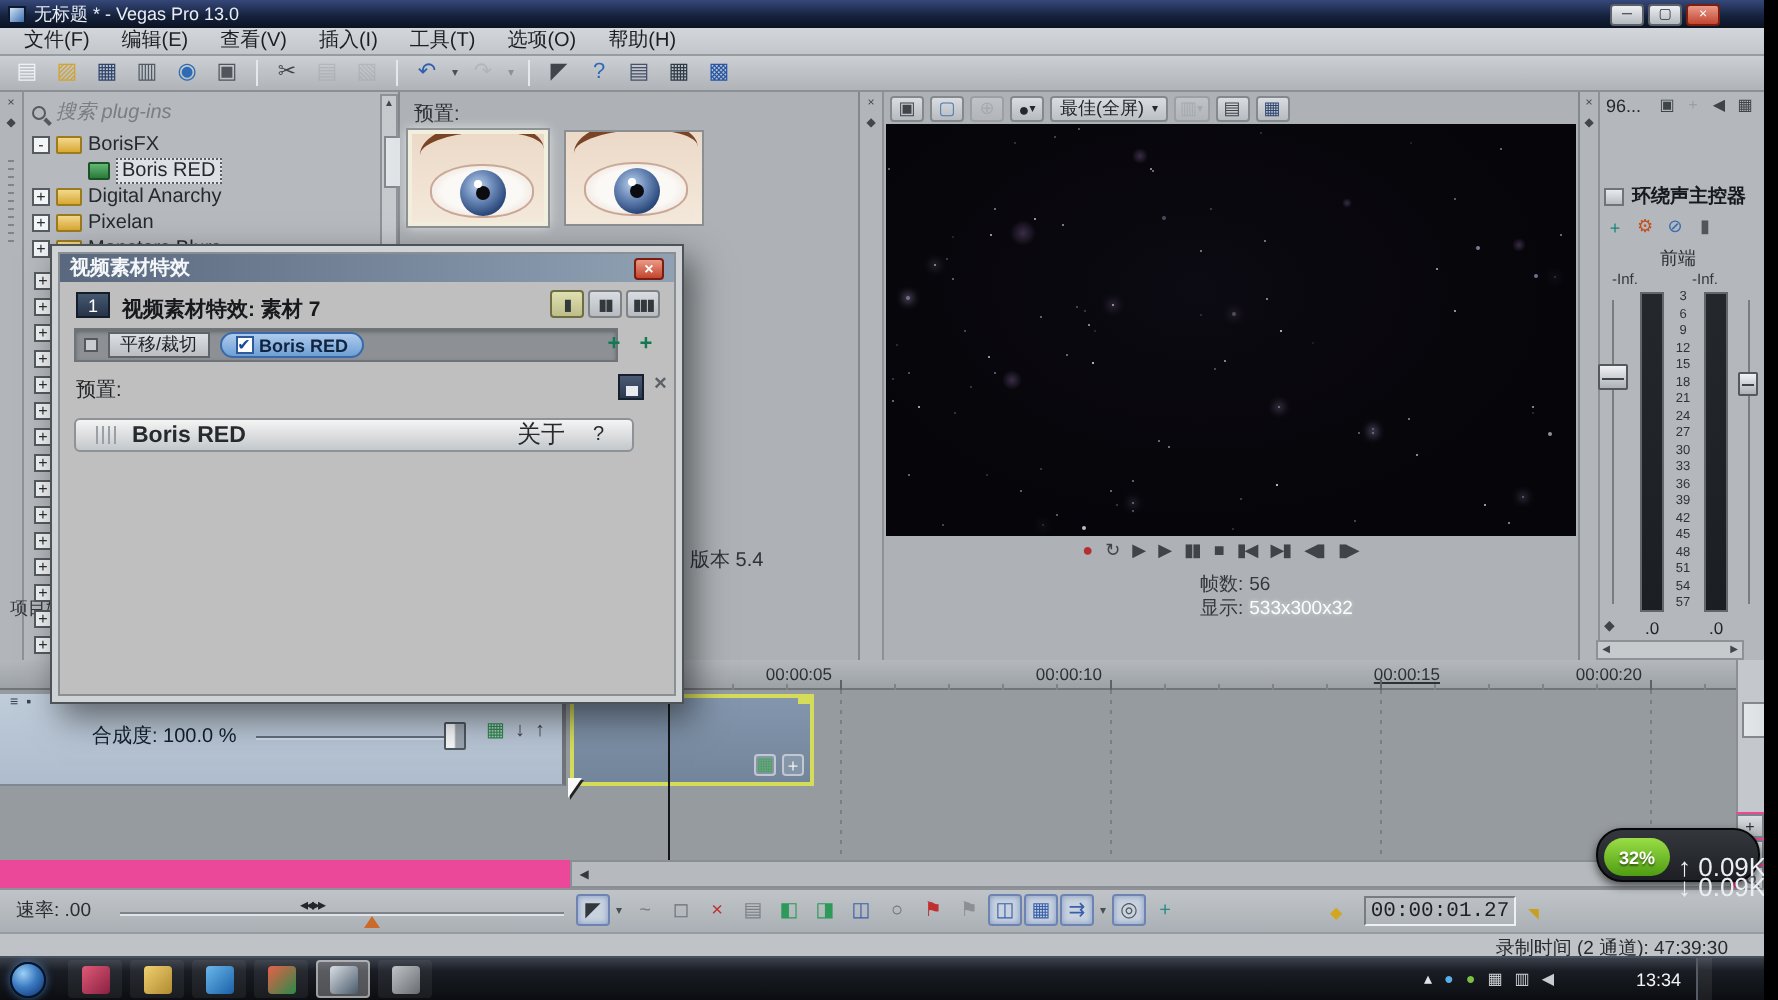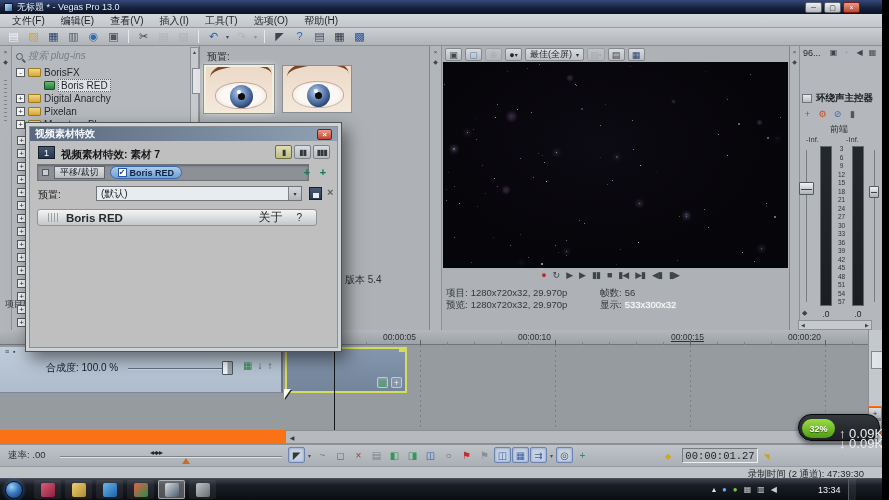--- a/index.html
+++ b/index.html
@@ -94,21 +94,21 @@
   .fader-line{position:absolute;width:1px;background:#787d82}
   .fader-handle{position:absolute;background:linear-gradient(#f0f2f4,#aeb2b6);border:1px solid #54595e;border-radius:1px}
   .fader-handle::after{content:"";position:absolute;left:1px;right:1px;top:50%;height:1px;background:#3f444a}
   .mixer-lock{position:absolute;left:12px;top:263px;font-size:7px;color:#3f444a}
   .fader-val{position:absolute;top:263px;font-size:8.5px;color:#202429;width:14px;text-align:center}
   .mixer-hscroll{position:absolute;left:8px;top:274px;width:74px;height:10px;background:#c6cacd;border:1px solid #8e9296;display:flex;align-items:center}
   .mixer-hscroll .arr{font-size:5px;color:#41464b;width:8px;text-align:center}
   .mixer-hscroll .thumb{width:26px;height:6px;background:linear-gradient(#e3e6e9,#b9bdc1);border:1px solid #83888d}
 
   
-  .timeline{position:absolute;left:0;top:330px;width:882px;height:114px;background:#f97316}
+  .timeline{position:absolute;left:0;top:330px;width:882px;height:114px;background:#ec4899}
   .ruler{position:absolute;left:0;top:0;width:868px;height:15px;background:linear-gradient(#b4b8bc,#9da2a7);border-bottom:1px solid #70757a}
   .ruler-label{position:absolute;top:2px;width:60px;text-align:right;font-size:8.5px;color:#2c3136}
   .ruler-tick{position:absolute;top:10px;width:1px;height:5px;background:#5e6368}
   .ruler-minor{position:absolute;top:12px;width:1px;height:3px;background:#7e8388}
   .track-area{position:absolute;left:0;top:15px;width:868px;height:85px;background:#969ba0;overflow:hidden}
   .grid-line{position:absolute;top:0;width:1px;height:85px;background:repeating-linear-gradient(#6d7277 0 2px,transparent 2px 5px);opacity:.7}
   .track-header{position:absolute;left:0;top:2px;width:283px;height:46px;background:linear-gradient(#bfccda,#aebccd);border-bottom:1px solid #7e8792;border-right:2px solid #6f747a}
   .track-mini{position:absolute;left:5px;top:1px;display:flex;gap:4px;font-size:7px;color:#3a414a}
   .comp-label{position:absolute;left:46px;top:14px;font-size:10px;color:#121d2c}
   .comp-slider{position:absolute;left:128px;top:21px;width:104px;height:1px;background:#5f6e80;box-shadow:0 1px 0 #cfd9e4}
@@ -448,24 +448,20 @@
           <span class="tpbtn" style="color: rgb(63, 68, 73);">↻</span>
           <span class="tpbtn" style="color: rgb(63, 68, 73);">▶</span>
           <span class="tpbtn" style="color: rgb(63, 68, 73);">▶</span>
           <span class="tpbtn" style="color: rgb(63, 68, 73);">▮▮</span>
           <span class="tpbtn" style="color: rgb(63, 68, 73);">■</span>
           <span class="tpbtn" style="color: rgb(63, 68, 73);">▮◀</span>
           <span class="tpbtn" style="color: rgb(63, 68, 73);">▶▮</span>
           <span class="tpbtn" style="color: rgb(63, 68, 73);">◀▮</span>
           <span class="tpbtn" style="color: rgb(63, 68, 73);">▮▶</span>
         </div>
-      <div class="info-grid">
-        <div><span>项目:</span><span class="ival">1280x720x32, 29.970p</span></div>
-        <div><span>预览:</span><span class="ival">1280x720x32, 29.970p</span></div>
-      </div>
       <div class="info-col2">
         <div><span>帧数:</span><span class="ival">56</span></div>
         <div><span>显示:</span><span class="ival bright">533x300x32</span></div>
       </div>
     </div>
 
     <div class="mixer-panel">
       <div class="dock-strip">
         <span class="dk">×</span>
         <span class="dk">◆</span>
@@ -527,21 +523,21 @@
         <span class="arr">▶</span>
       </div>
     </div>
 
     <div class="timeline">
       <div class="ruler">
           <span class="ruler-label" style="left: 356px;">00:00:05</span>
           <span class="ruler-tick" style="left: 420px;"></span>
           <span class="ruler-label" style="left: 491px;">00:00:10</span>
           <span class="ruler-tick" style="left: 555px;"></span>
-          <span class="ruler-label" style="left: 644px; text-decoration: underline;">00:00:15</span>
+          <span class="ruler-label" style="left: 660px; text-decoration: underline;">00:00:15</span>
           <span class="ruler-tick" style="left: 690px;"></span>
           <span class="ruler-label" style="left: 761px;">00:00:20</span>
           <span class="ruler-tick" style="left: 825px;"></span>
           <span class="ruler-minor" style="left: 312px;"></span>
           <span class="ruler-minor" style="left: 339px;"></span>
           <span class="ruler-minor" style="left: 366px;"></span>
           <span class="ruler-minor" style="left: 393px;"></span>
           <span class="ruler-minor" style="left: 447px;"></span>
           <span class="ruler-minor" style="left: 474px;"></span>
           <span class="ruler-minor" style="left: 501px;"></span>
@@ -655,24 +651,20 @@
           <span class="chip-boris">
             <span class="chk">✔</span>
             <span>Boris RED</span>
           </span>
         </div>
         <span class="add-fx">
           <span>+</span>
           <span>+</span>
         </span>
         <span class="dlg-preset-label">预置:</span>
-        <span class="dlg-preset-field">
-          <span>(默认)</span>
-          <span class="dd-btn">▾</span>
-        </span>
         <span class="floppy"></span>
         <span class="del-x">×</span>
         <div class="plugin-hbar">
           <span class="grip"></span>
           <span class="ph-title">Boris RED</span>
           <span class="ph-about">关于</span>
           <span class="ph-help">?</span>
         </div>
       </div>
     </div>

